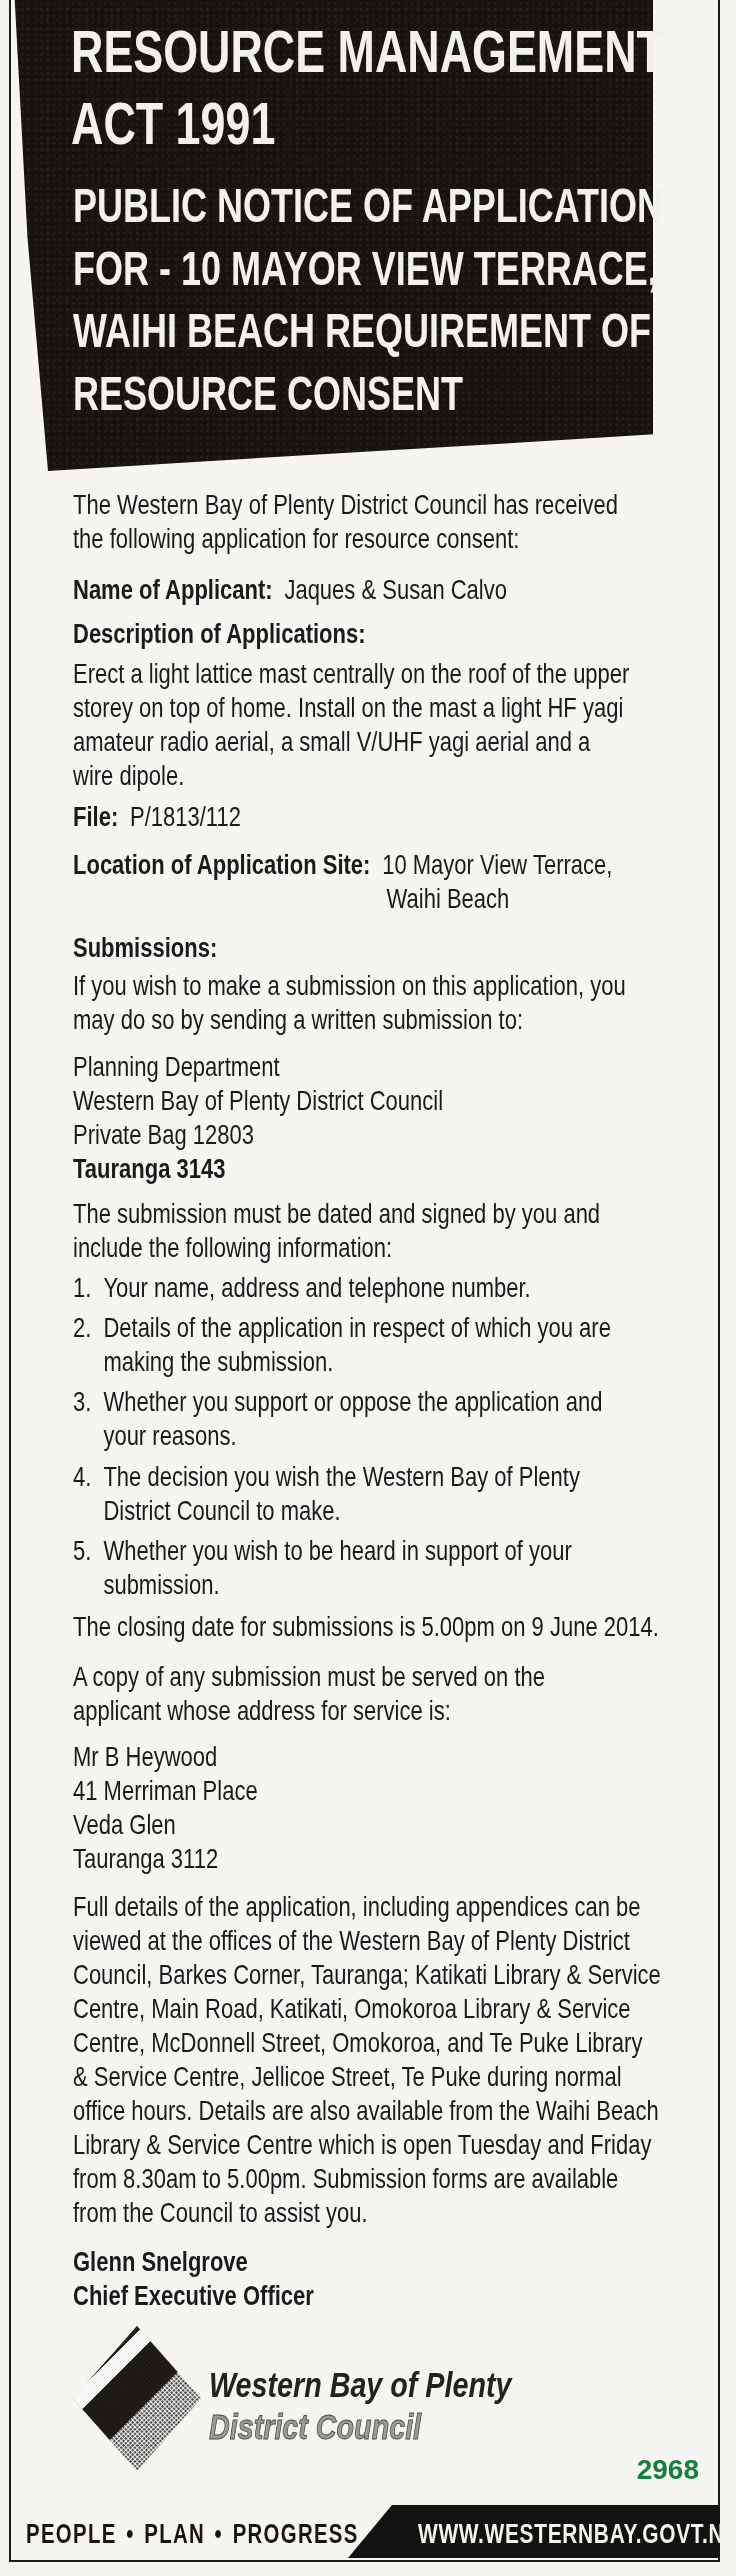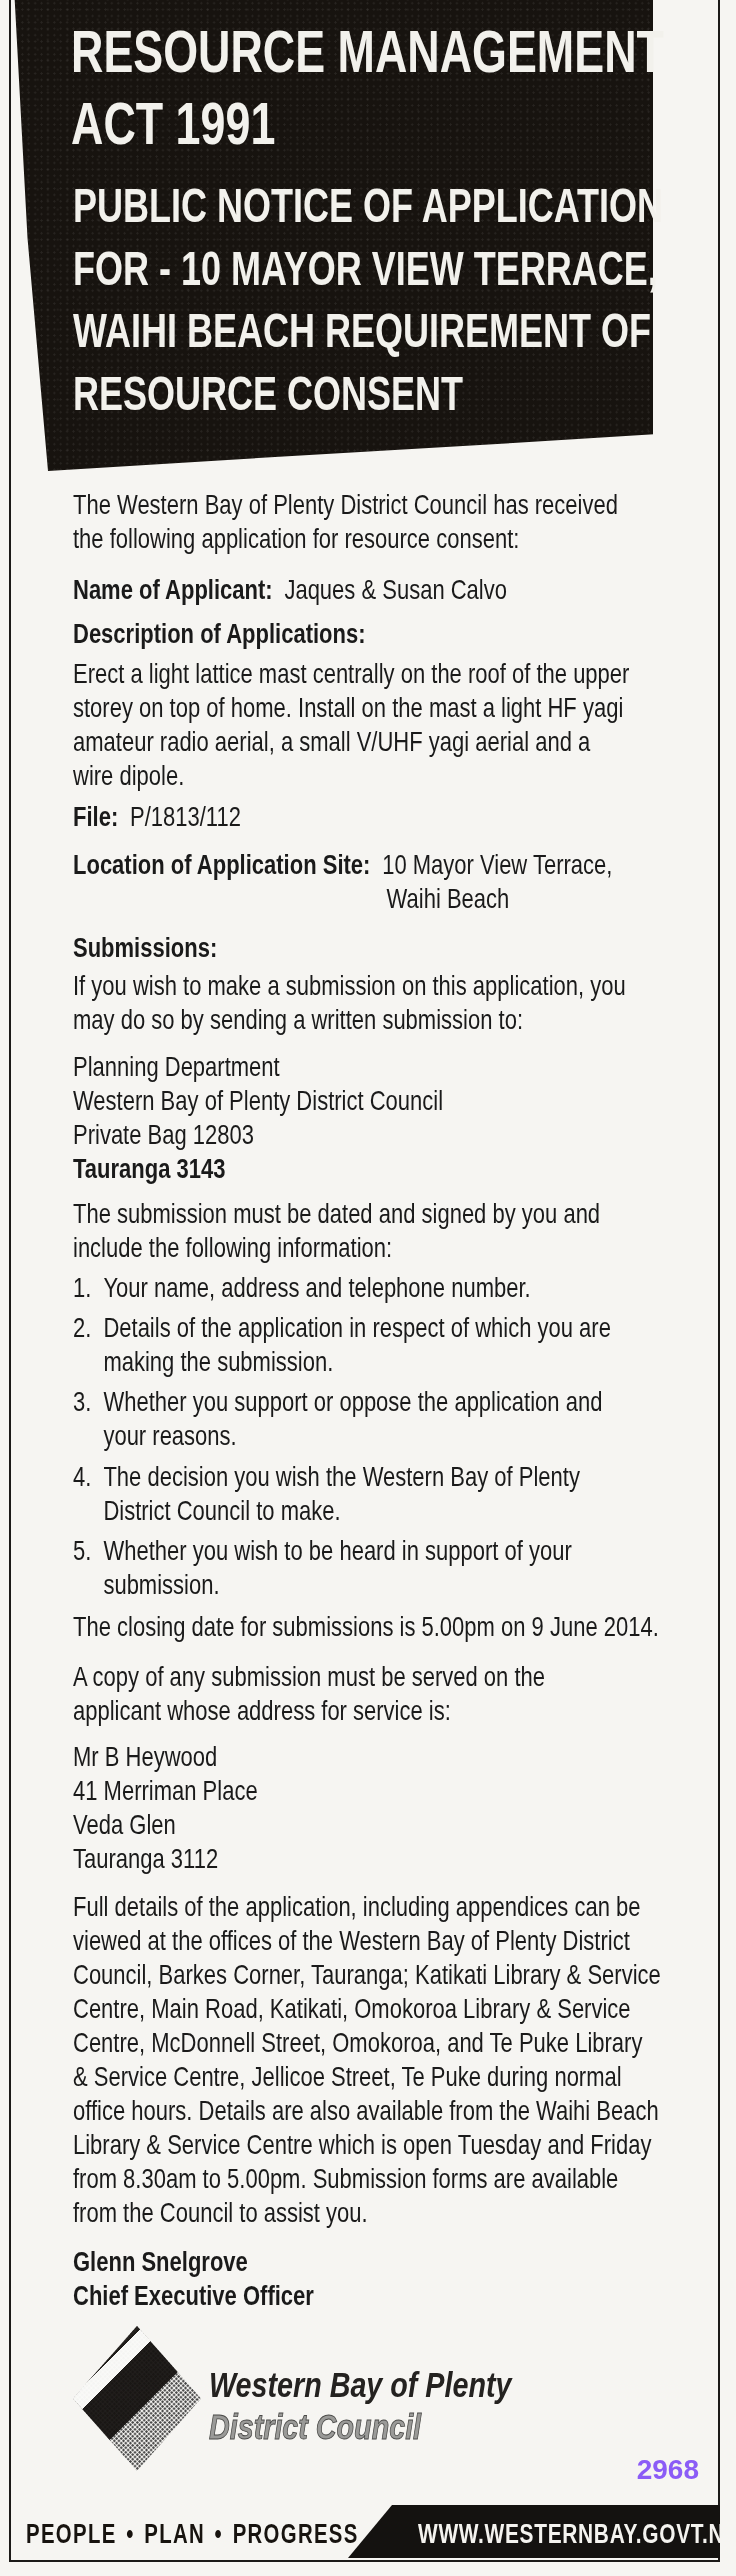--- a/index.html
+++ b/index.html
@@ -68,21 +68,21 @@
     position:absolute; left:209px; top:2364px;
     font-style:italic; font-weight:700; font-size:35px; line-height:42px;
     color:#242220; transform:scaleX(0.82); transform-origin:left top;
     white-space:nowrap;
   }
   .logo-sub{
     color:#9a9a98; -webkit-text-stroke:0.9px #4a4a48;
   }
   .ad-number{
     position:absolute; right:38px; top:2454px;
-    font-weight:700; font-size:28px; color:#8b5cf6;
+    font-weight:700; font-size:28px; color:#15803d;
   }
 
   
   .tagline{
     position:absolute; left:26px; top:2518px; white-space:nowrap;
     font-weight:700; font-size:27.5px; letter-spacing:1.8px; color:#17130f;
     transform:scaleX(0.74); transform-origin:left top;
   }
   .tagline .dot{ margin:0 13px; }
   .url-bar{

